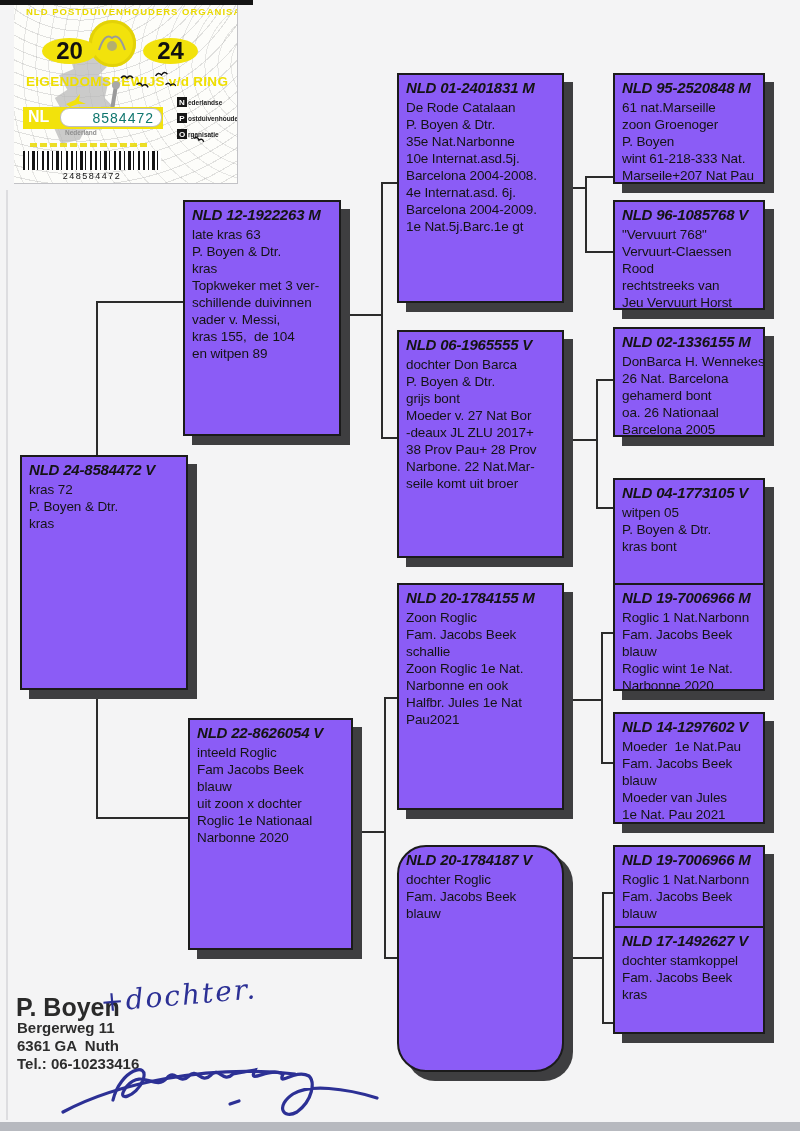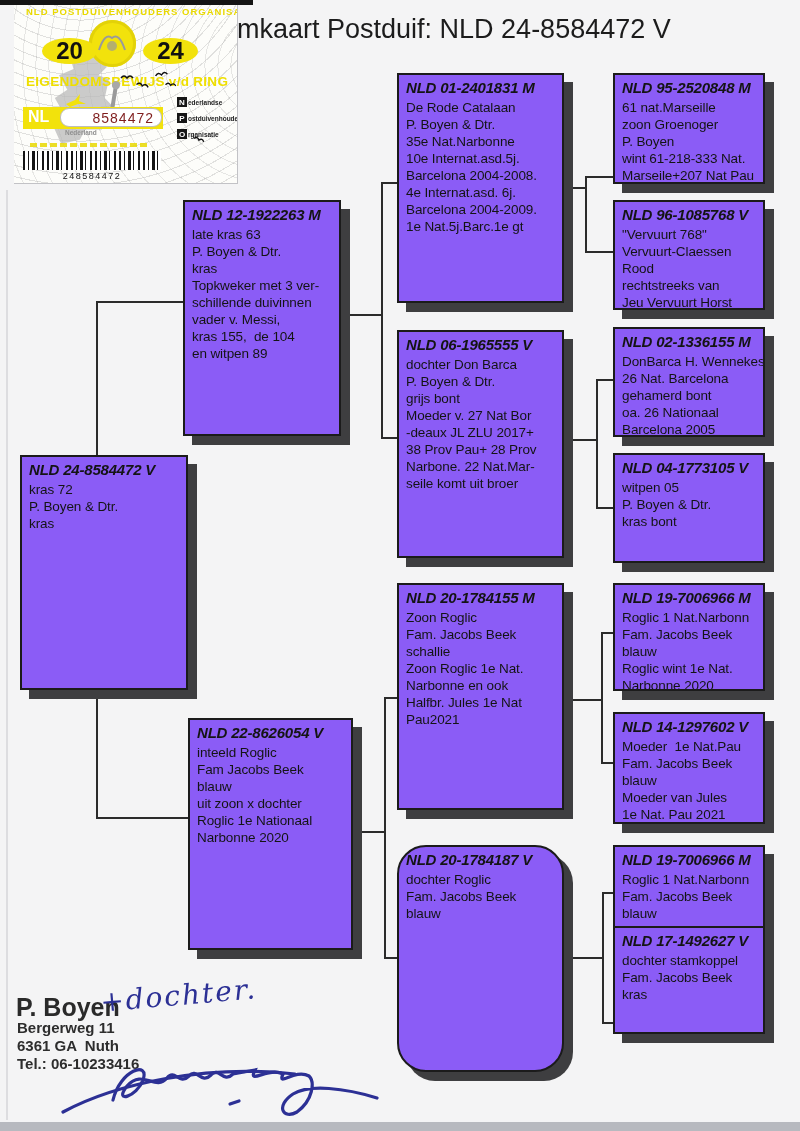--- a/index.html
+++ b/index.html
@@ -38,21 +38,21 @@
   .stk-map{position:absolute;left:32px;top:42px;}
   .stk-maplabel{position:absolute;left:51px;top:127px;font-size:6.5px;font-weight:bold;color:#8f8f8f;}
   .stk-pin{position:absolute;left:97px;top:84px;width:4px;height:36px;background:#9a9a9a;
            border-radius:2px;transform:rotate(9deg);}
   .stk-pin::before{content:"";position:absolute;left:-2px;top:-5px;width:8px;height:8px;border-radius:50%;background:#a8a8a8;}
   .stk-ybird{position:absolute;left:52px;top:92px;}
   .stk-nlband{position:absolute;left:9px;top:105px;width:140px;height:22px;background:#f2e20c;}
   .stk-nl{position:absolute;left:14px;top:106px;font-size:16px;font-weight:bold;color:#fff;}
   .stk-numbox{position:absolute;left:46px;top:106px;width:102px;height:19px;background:#fff;
               border:1px solid #bdbdbd;border-radius:9px;display:flex;align-items:center;justify-content:flex-end;
-              padding-right:7px;box-sizing:border-box;font-size:14px;letter-spacing:1px;color:#7f1d1d;}
+              padding-right:7px;box-sizing:border-box;font-size:14px;letter-spacing:1px;color:#0f766e;}
   .stk-npo-row{position:absolute;left:163px;display:flex;align-items:center;}
   .stk-npo-sq{width:10px;height:10px;background:#161616;color:#fff;font-size:8px;font-weight:bold;
               display:flex;align-items:center;justify-content:center;}
   .stk-npo-txt{font-size:6.5px;font-weight:bold;color:#222;margin-left:1px;white-space:nowrap;}
   .stk-smallyellow{position:absolute;left:16px;top:141px;width:118px;height:4px;opacity:.85;
      background:repeating-linear-gradient(90deg,#e9d900 0 7px,transparent 7px 10px);}
   .stk-barcode{position:absolute;left:9px;top:149px;width:138px;height:19px;background:#fff;
      background-image:repeating-linear-gradient(90deg,#141414 0 2px,#fff 2px 5px,#141414 5px 6px,#fff 6px 9px,
         #141414 9px 12px,#fff 12px 14px,#141414 14px 15px,#fff 15px 19px,#141414 19px 21px,#fff 21px 24px);}
   .stk-barcodenum{position:absolute;left:9px;top:169px;width:138px;text-align:center;font-size:9px;
@@ -64,21 +64,20 @@
                font-size:28px;color:#2c3095;transform:rotate(-5deg);letter-spacing:2px;white-space:pre;}
   .owner-addr{position:absolute;left:17px;font-size:15px;font-weight:bold;color:#2d2d2d;white-space:pre;}
   .addr1{top:1019px;} .addr2{top:1037px;} .addr3{top:1055px;}
   .signature{position:absolute;left:25px;top:1052px;z-index:3;}
 </style>
 </head>
 <body>
 
 <div class="stage">
 
-  <div class="doc-title">mkaart Postduif: NLD 24-8584472 V</div>
 
   <div id="boxes-root">
       <div class="pbox" style="left: 20px; top: 455px; width: 168px; height: 235px;">
         <div class="pbox-title">NLD 24-8584472 V</div>
         <div class="pbox-line">kras 72</div>
         <div class="pbox-line">P. Boyen &amp; Dtr.</div>
         <div class="pbox-line">kras</div>
       </div>
       <div class="pbox" style="left: 183px; top: 200px; width: 158px; height: 236px;">
         <div class="pbox-title">NLD 12-1922263 M</div>
@@ -155,21 +154,21 @@
         <div class="pbox-line">Jeu Vervuurt Horst</div>
       </div>
       <div class="pbox" style="left: 613px; top: 327px; width: 152px; height: 110px;">
         <div class="pbox-title">NLD 02-1336155 M</div>
         <div class="pbox-line">DonBarca H. Wennekes</div>
         <div class="pbox-line">26 Nat. Barcelona</div>
         <div class="pbox-line">gehamerd bont</div>
         <div class="pbox-line">oa. 26 Nationaal</div>
         <div class="pbox-line">Barcelona 2005</div>
       </div>
-      <div class="pbox" style="left: 613px; top: 453px; width: 152px; height: 110px;">
+      <div class="pbox" style="left: 613px; top: 478px; width: 152px; height: 110px;">
         <div class="pbox-title">NLD 04-1773105 V</div>
         <div class="pbox-line">witpen 05</div>
         <div class="pbox-line">P. Boyen &amp; Dtr.</div>
         <div class="pbox-line">kras bont</div>
       </div>
       <div class="pbox" style="left: 613px; top: 583px; width: 152px; height: 108px;">
         <div class="pbox-title">NLD 19-7006966 M</div>
         <div class="pbox-line">Roglic 1 Nat.Narbonn</div>
         <div class="pbox-line">Fam. Jacobs Beek</div>
         <div class="pbox-line">blauw</div>

